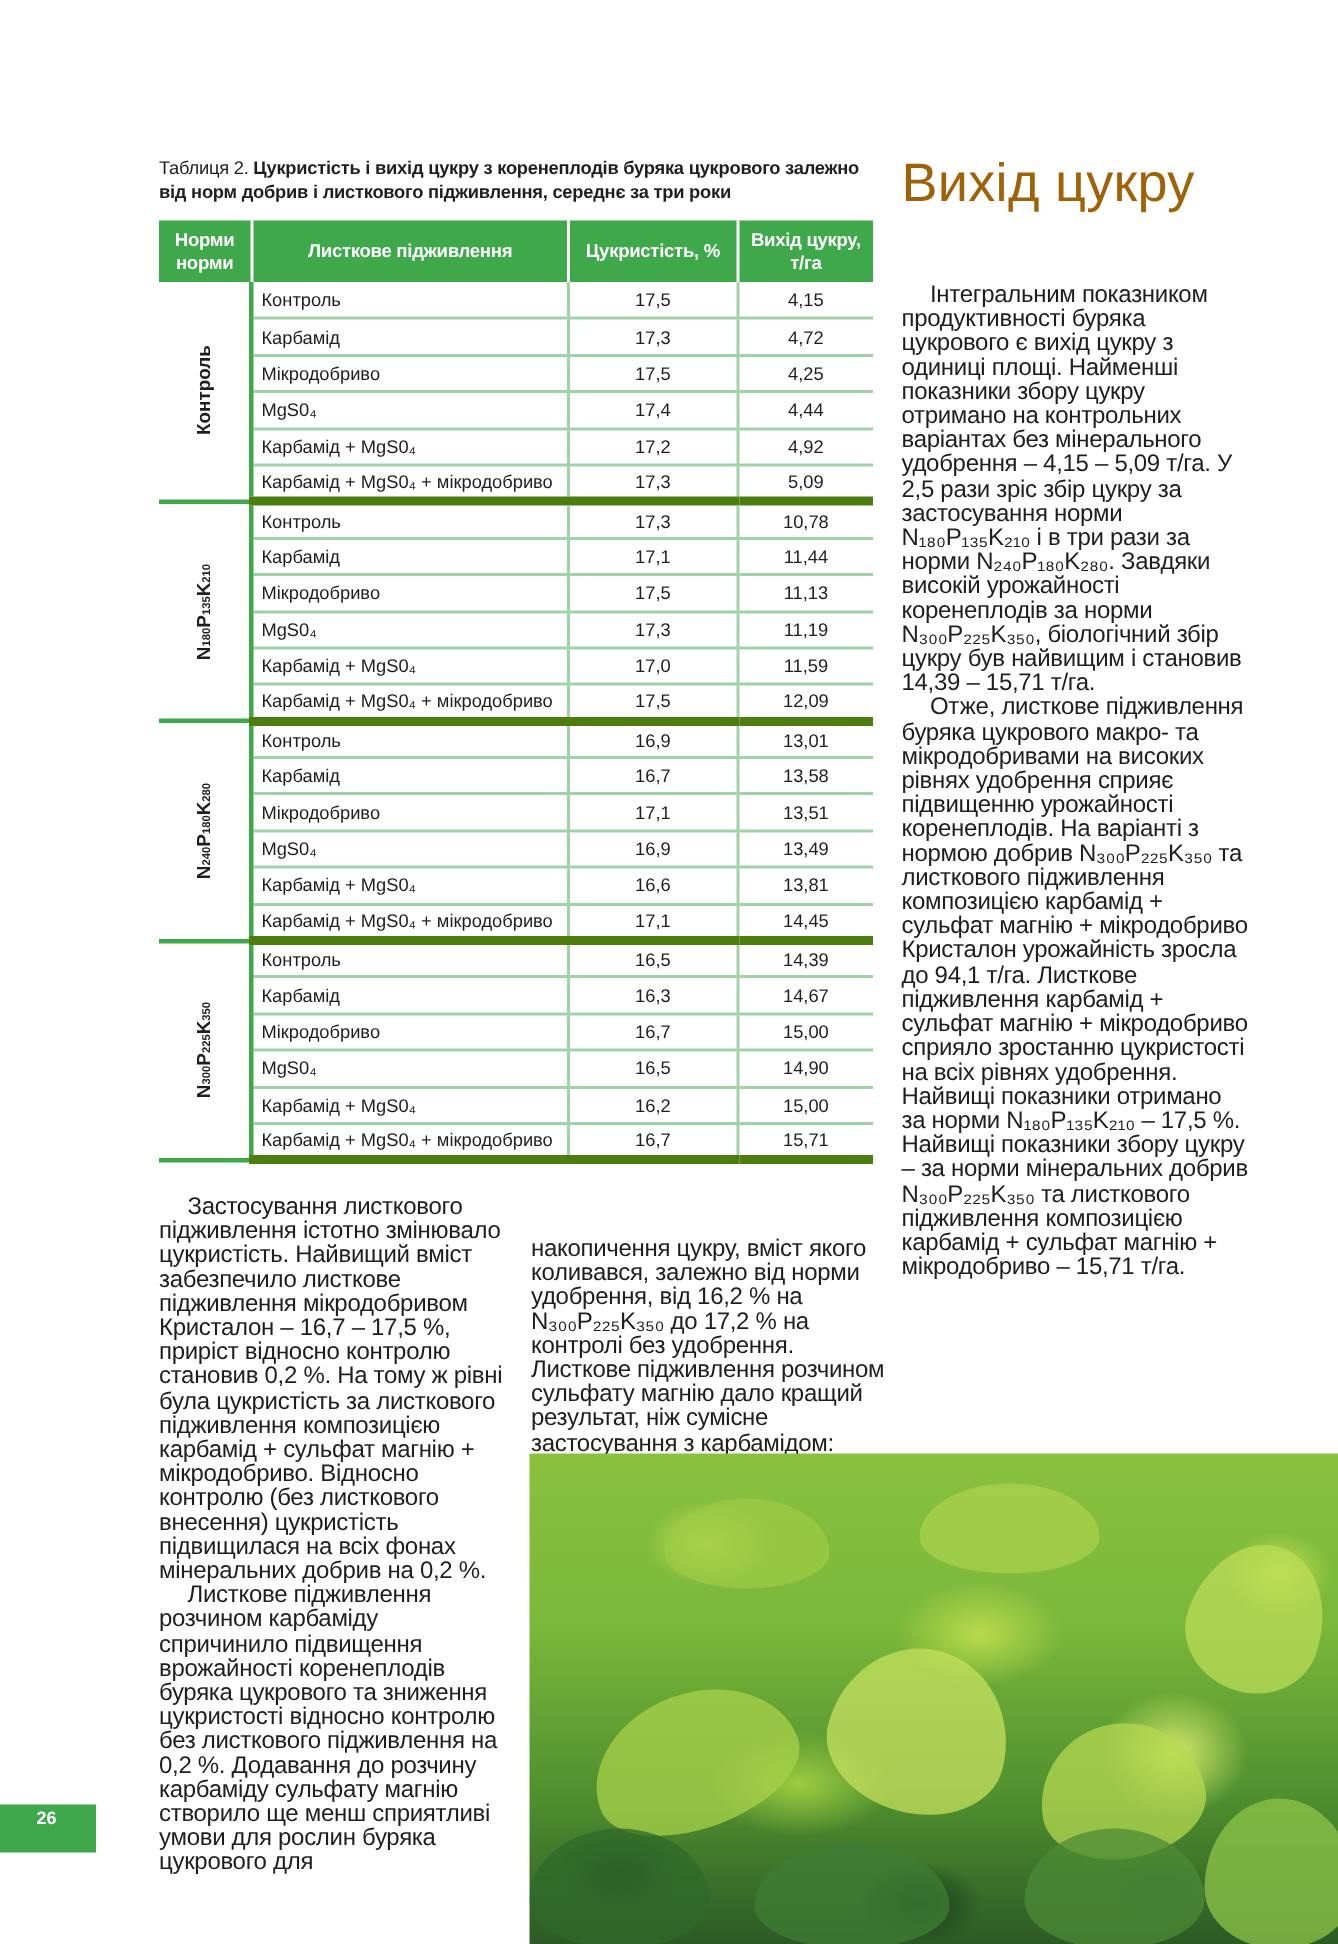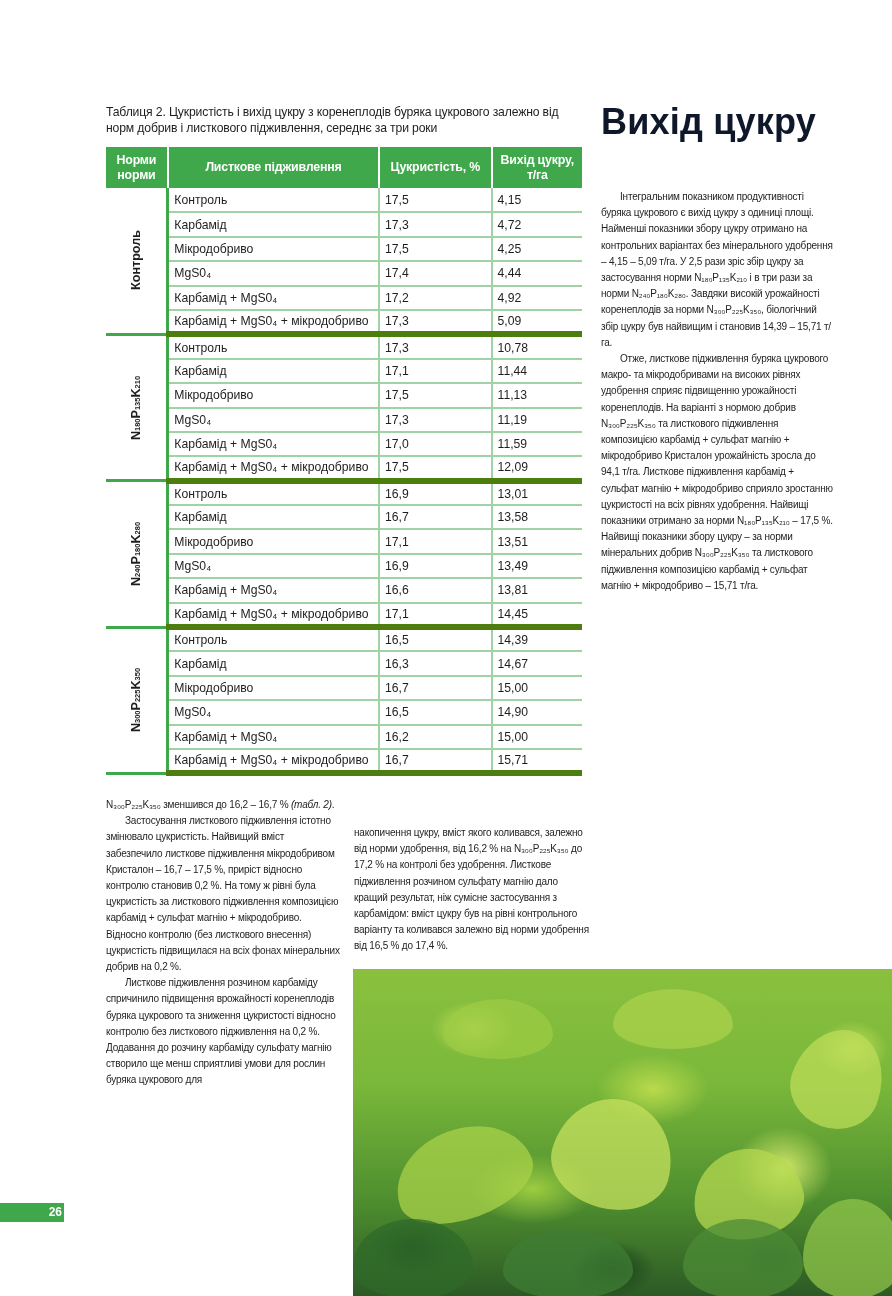--- a/index.html
+++ b/index.html
@@ -1,37 +1,37 @@
 <!DOCTYPE html>
 <html><head>
 <meta charset="utf-8">
 <style>
   * { box-sizing: border-box; margin: 0; padding: 0; }
   html, body { width: 892px; height: 1296px; background: #ffffff; overflow: hidden; }
   body { position: relative; font-family: "Liberation Sans", "DejaVu Sans", sans-serif; color: #1e1e1e; }
 
   .caption { position: absolute; left: 106px; top: 104px; width: 480px; font-size: 12.2px; line-height: 16px; letter-spacing: -0.15px; }
   .caption .lead { font-weight: normal; }
-  .caption .bold { font-weight: normal; }
+  .caption .bold { font-weight: bold; }
 
   table.data { position: absolute; left: 106px; top: 147px; width: 476px; border-collapse: collapse; font-size: 12.2px; }
   table.data th { background: #3ea84b; color: #fff; font-weight: bold; font-size: 12.4px; line-height: 15px; height: 41px; text-align: center; border-right: 2px solid #ffffff; padding: 2px 4px; letter-spacing: -0.2px; }
   table.data th:last-child { border-right: none; }
   table.data td { height: 24.4px; border-bottom: 2px solid #9fd3a5; border-right: 2px solid #9fd3a5; padding: 0 5px; white-space: nowrap; }
-  table.data td.val { text-align: left; }
+  table.data td.val { text-align: center; }
   table.data td:last-child { border-right: none; }
   table.data tr.group-end td { border-bottom: 6px solid #4d7c0f; }
   table.data td.group { width: 64px; border-right: 3px solid #3ea84b; border-bottom: 3px solid #3ea84b; padding: 0; position: relative; }
   .vlabel { position: absolute; left: 50%; top: 50%; transform: translate(-50%, -50%) rotate(-90deg); font-weight: bold; font-size: 12.6px; white-space: nowrap; }
   sub { font-size: 7px; vertical-align: baseline; position: relative; top: 0; }
   .vlabel sub { font-size: 7.5px; }
 
-  .heading { position: absolute; left: 601px; top: 100px; color: #0f172a; font-size: 36px; line-height: 44px; font-weight: bold; letter-spacing: 0.2px; }
-
-  .col { position: absolute; font-size: 10px; line-height: 16.2px; letter-spacing: -0.2px; }
+  .heading { position: absolute; left: 601px; top: 100px; color: #a16207; font-size: 36px; line-height: 44px; font-weight: normal; letter-spacing: 0.2px; }
+
+  .col { position: absolute; font-size: 16px; line-height: 16.2px; letter-spacing: -0.2px; }
   .col p { text-indent: 19px; }
   .col p.noindent { text-indent: 0; }
   .col-right { left: 601px; top: 189px; width: 232px; }
   .col-left { left: 106px; top: 797px; width: 236px; }
   .col-mid { left: 354px; top: 797px; width: 236px; margin-top: 28px; }
   i { font-style: italic; }
 
   .photo { position: absolute; left: 353px; top: 969px; width: 539px; height: 327px; overflow: hidden;
     background:
       radial-gradient(ellipse 60px 40px at 120px 60px, #c8e05a 0%, rgba(200,224,90,0) 70%),
@@ -39,21 +39,21 @@
       radial-gradient(ellipse 70px 60px at 430px 200px, #d4e86a 0%, rgba(212,232,106,0) 70%),
       radial-gradient(ellipse 90px 50px at 180px 220px, #9ccc40 0%, rgba(156,204,64,0) 70%),
       radial-gradient(ellipse 50px 40px at 500px 80px, #c2df56 0%, rgba(194,223,86,0) 70%),
       radial-gradient(ellipse 60px 40px at 60px 280px, #1f4a22 0%, rgba(31,74,34,0) 70%),
       radial-gradient(ellipse 60px 40px at 260px 300px, #173c1b 0%, rgba(23,60,27,0) 70%),
       radial-gradient(ellipse 50px 30px at 420px 290px, #2a5a2a 0%, rgba(42,90,42,0) 70%),
       linear-gradient(180deg, #8ac03e 0%, #7ab83a 35%, #4f8f2f 70%, #2c5a25 100%);
   }
   .photo .leaf { position: absolute; border-radius: 50% 50% 50% 50% / 60% 60% 40% 40%; opacity: 0.75; }
 
-  .page-num { position: absolute; left: 0; top: 1203px; width: 64px; height: 19px; background: #3ea84b; color: #fff; font-weight: bold; font-size: 12px; line-height: 19px; text-align: right; padding-right: 2px; }
+  .page-num { position: absolute; left: 0; top: 1203px; width: 64px; height: 32px; background: #3ea84b; color: #fff; font-weight: bold; font-size: 12px; line-height: 19px; text-align: center; padding-right: 2px; }
 </style>
 </head>
 <body>
 
 <div class="caption">
   <span class="lead">Таблиця 2. </span><span class="bold">Цукристість і вихід цукру з коренеплодів буряка цукрового залежно від норм добрив і листкового підживлення, середнє за три роки</span>
 </div>
 
 <table class="data">
   <thead>
@@ -203,21 +203,20 @@
 <div class="heading">
   <div>Вихід цукру</div>
 </div>
 
 <div class="col col-right">
   <p>Інтегральним показником продуктивності буряка цукрового є вихід цукру з одиниці площі. Найменші показники збору цукру отримано на контрольних варіантах без мінерального удобрення – 4,15 – 5,09 т/га. У 2,5 рази зріс збір цукру за застосування норми N₁₈₀P₁₃₅K₂₁₀ і в три рази за норми N₂₄₀P₁₈₀K₂₈₀. Завдяки високій урожайності коренеплодів за норми N₃₀₀P₂₂₅K₃₅₀, біологічний збір цукру був найвищим і становив 14,39 – 15,71 т/га.</p>
   <p>Отже, листкове підживлення буряка цукрового макро- та мікродобривами на високих рівнях удобрення сприяє підвищенню урожайності коренеплодів. На варіанті з нормою добрив N₃₀₀P₂₂₅K₃₅₀ та листкового підживлення композицією карбамід + сульфат магнію + мікродобриво Кристалон урожайність зросла до 94,1 т/га. Листкове підживлення карбамід + сульфат магнію + мікродобриво сприяло зростанню цукристості на всіх рівнях удобрення. Найвищі показники отримано за норми N₁₈₀P₁₃₅K₂₁₀ – 17,5 %. Найвищі показники збору цукру – за норми мінеральних добрив N₃₀₀P₂₂₅K₃₅₀ та листкового підживлення композицією карбамід + сульфат магнію + мікродобриво – 15,71 т/га.</p>
 </div>
 
 <div class="col col-left">
-  <p class="noindent"><span>N₃₀₀P₂₂₅K₃₅₀ зменшився до 16,2 – 16,7 % </span><i>(табл. 2)</i><span>.</span></p>
   <p>Застосування листкового підживлення істотно змінювало цукристість. Найвищий вміст забезпечило листкове підживлення мікродобривом Кристалон – 16,7 – 17,5 %, приріст відносно контролю становив 0,2 %. На тому ж рівні була цукристість за листкового підживлення композицією карбамід + сульфат магнію + мікродобриво. Відносно контролю (без листкового внесення) цукристість підвищилася на всіх фонах мінеральних добрив на 0,2 %.</p>
   <p>Листкове підживлення розчином карбаміду спричинило підвищення врожайності коренеплодів буряка цукрового та зниження цукристості відносно контролю без листкового підживлення на 0,2 %. Додавання до розчину карбаміду сульфату магнію створило ще менш сприятливі умови для рослин буряка цукрового для</p>
 </div>
 
 <div class="col col-mid">
   <p class="noindent">накопичення цукру, вміст якого коливався, залежно від норми удобрення, від 16,2 % на N₃₀₀P₂₂₅K₃₅₀ до 17,2 % на контролі без удобрення. Листкове підживлення розчином сульфату магнію дало кращий результат, ніж сумісне застосування з карбамідом: вміст цукру був на рівні контрольного варіанту та коливався залежно від норми удобрення від 16,5 % до 17,4 %.</p>
 </div>
 
 <div class="photo">
   <div class="leaf" style="left:40px;top:160px;width:140px;height:90px;background:#a8d24a;transform:rotate(-20deg);"></div>

